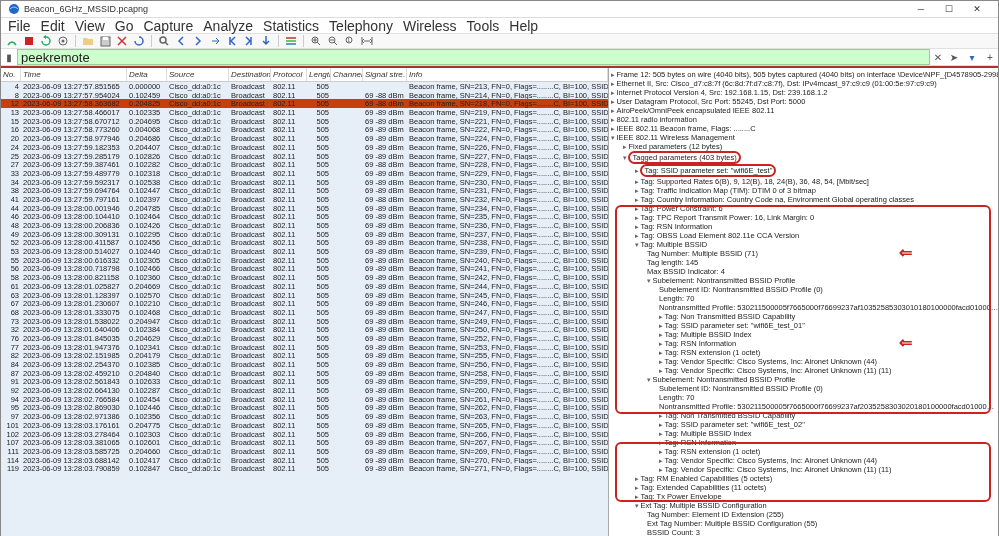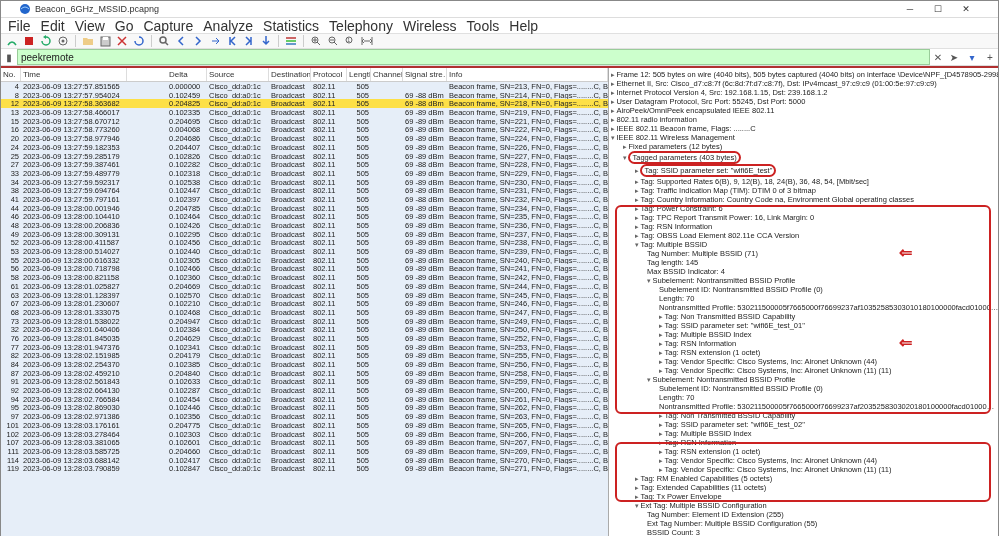--- a/index.html
+++ b/index.html
@@ -1,39 +1,39 @@
 <!DOCTYPE html>
 <html><head>
 <meta charset="utf-8">
 <style>
 * { margin:0; padding:0; box-sizing:border-box; font-family:"Segoe UI",Tahoma,sans-serif; }
 html,body { width:999px; height:536px; overflow:hidden; background:#f0f0f0; }
 .window { width:999px; height:536px; background:#fff; display:flex; flex-direction:column; border:1px solid #888; }
-.titlebar { height:18px; background:#fff; display:flex; align-items:center; padding:0 18px; font-size:9px; border-bottom:1px solid #ddd; }
+.titlebar { height:18px; background:#fff; display:flex; align-items:center; padding:0 7px; font-size:9px; border-bottom:1px solid #ddd; }
 .titlebar .icon { width:12px; height:12px; margin-right:4px; }
 .titlebar .title { flex:1; color:#333; }
 .tb-btn { width:28px; height:16px; display:flex; align-items:center; justify-content:center; font-size:9px; color:#333;}
 .menubar { height:16px; display:flex; align-items:center; padding:0 2px; font-size:14px; background:#fff; border-bottom:1px solid #e0e0e0;}
 .menu-item { padding:0 5px; color:#333; }
 .toolbar { height:20px; display:flex; align-items:center; padding:0 4px; gap:3px; background:#f8f8f8; border-bottom:1px solid #e0e0e0;}
 .tb-icon { width:14px; height:14px; display:flex; align-items:center; justify-content:center; }
 .tb-sep { width:1px; height:12px; background:#ccc; margin:0 2px; }
 .filterbar { height:18px; display:flex; align-items:center; background:#fff; border-bottom:1px solid #ddd; }
-.filter-input { flex:1; height:16px; background:#ccffcc; border:1px solid #9c9; color:#222; font-size:10px; padding:0 3px; outline:none; }
+.filter-input { flex:1; height:16px; background:#ccffcc; border:1px solid #9c9; color:#222; font-size:13px; padding:0 3px; outline:none; }
 .filter-btn { width:16px; height:16px; display:flex; align-items:center; justify-content:center; font-size:10px; color:#555; }
 .main { flex:1; display:flex; border-top:2px solid #b03030; }
 .left-pane { width:608px; display:flex; flex-direction:column; border-right:1px solid #aaa; }
 .right-pane { flex:1; overflow:auto; font-size:7.5px; line-height:9px; font-family:Consolas,monospace; background:#fff; padding:2px 2px 2px 2px; color:#222; position:relative; }
 .pkt-header { height:14px; display:flex; background:#fff; border-bottom:1px solid #ccc; font-size:8px; font-weight:400; }
-.pkt-header .hcell { padding:0 2px; border-right:1px solid #ddd; display:flex; align-items:center; overflow:hidden; white-space:nowrap; color:#333; }
+.pkt-header .hcell { padding:0 2px; border-right:1px solid #ddd; display:flex; align-items:center; overflow:hidden; white-space:nowrap; color:#333;font-style:italic; }
 .pkt-body { flex:1; overflow:hidden; background:#e6eef8; font-family:Consolas,monospace; font-size:7.5px; line-height:9px; }
 .pkt-row { display:flex; height:8.7px; white-space:nowrap; color:#222; }
-.pkt-row.sel { background:#fde047; }
+.pkt-row.sel { background:#c2410c; }
 .pkt-row .cell { padding:0 2px; overflow:hidden; }
-.c-no{width:20px;text-align:right;} .c-time{width:106px;} .c-delta{width:40px;margin-left:40px;} .c-src{width:62px;} .c-dst{width:42px;} .c-proto{width:36px;} .c-len{width:24px;text-align:right;} .c-chan{width:32px;text-align:center;} .c-sig{width:44px;} .c-info{flex:1;}
+.c-no{width:20px;text-align:right;} .c-time{width:106px;} .c-delta{width:40px;} .c-src{width:62px;} .c-dst{width:42px;} .c-proto{width:36px;} .c-len{width:24px;text-align:right;} .c-chan{width:32px;text-align:center;} .c-sig{width:44px;} .c-info{flex:1;}
 .right-pane .line { white-space:nowrap; }
 .right-pane .tog::before { content:"▸ "; color:#666; font-size:7px;}
 .right-pane .tog.open::before { content:"▾ "; }
 .right-pane .ind1 { padding-left:12px; }
 .right-pane .ind2 { padding-left:24px; }
 .right-pane .ind3 { padding-left:36px; }
 .right-pane .ind4 { padding-left:48px; }
 .circle-red { border:2px solid #c22; border-radius:8px; padding:0 2px; display:inline-block; }
 .big-red-box { position:absolute; border:2px solid #c22; pointer-events:none; }
 .arrow { position:absolute; color:#c22; font-size:16px; font-weight:bold; pointer-events:none; }

